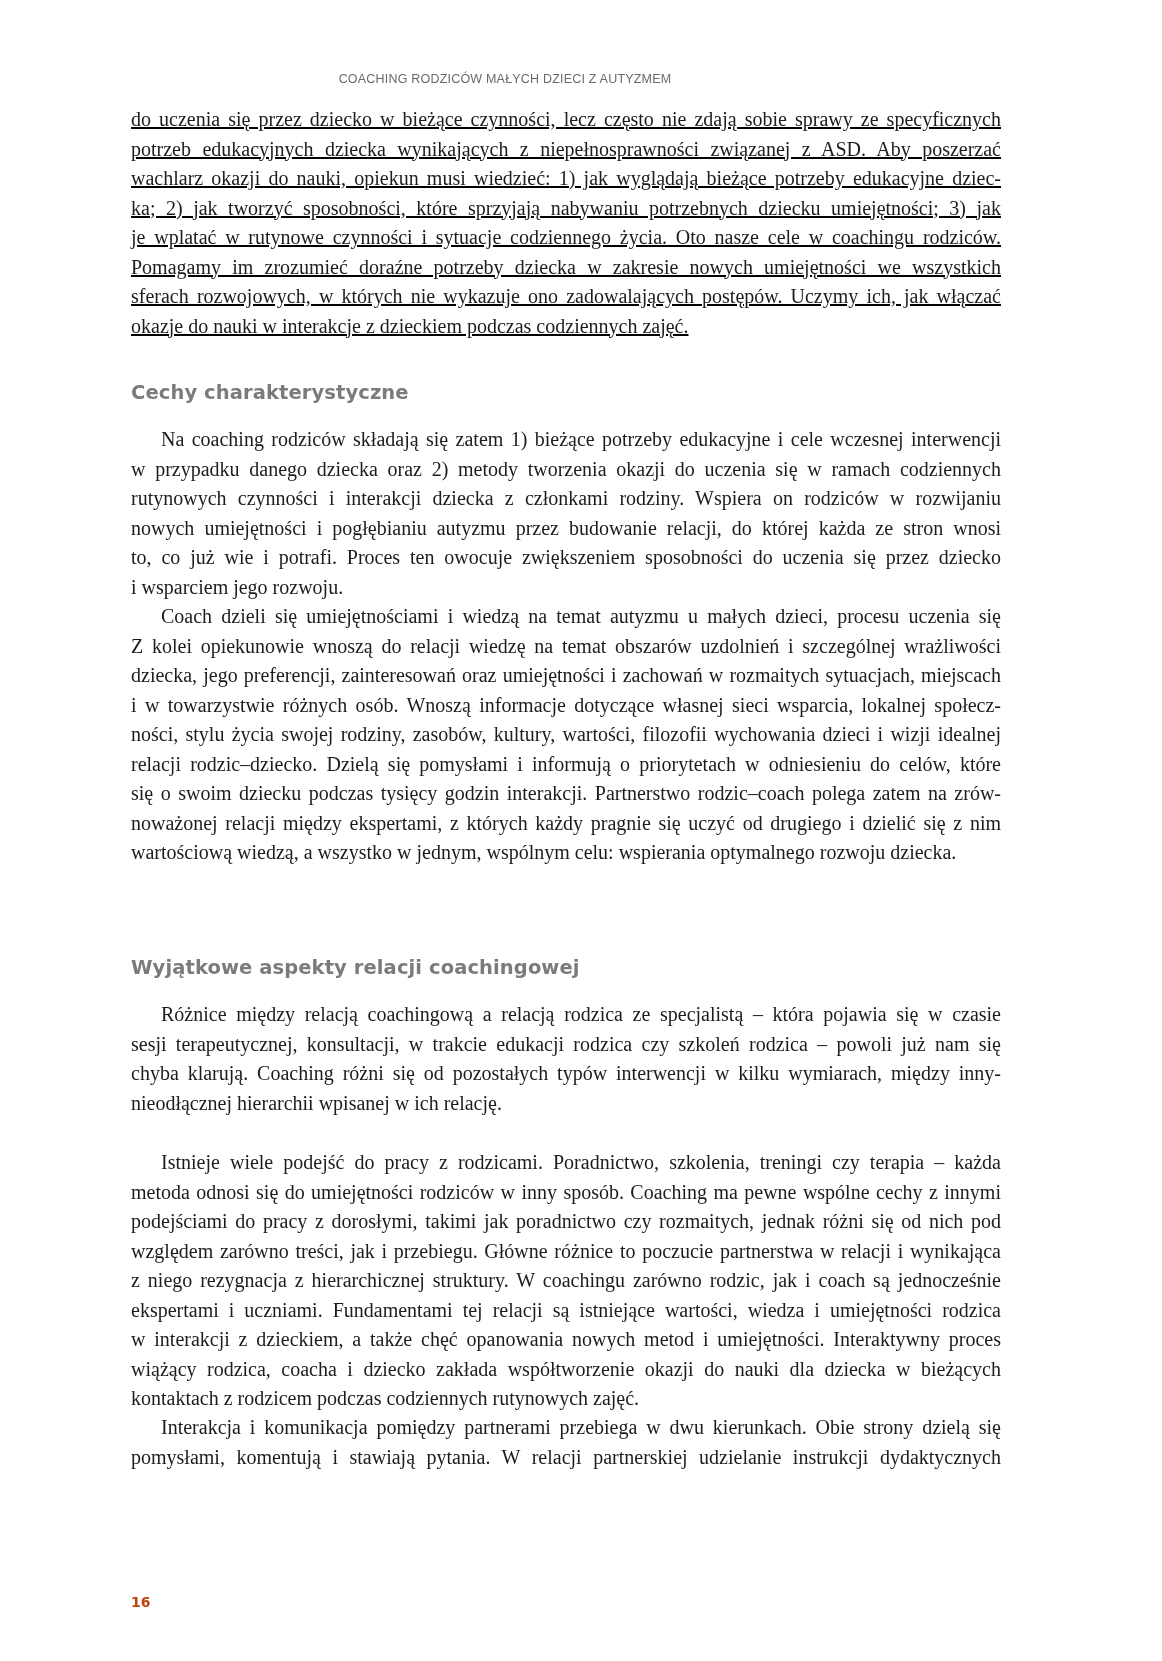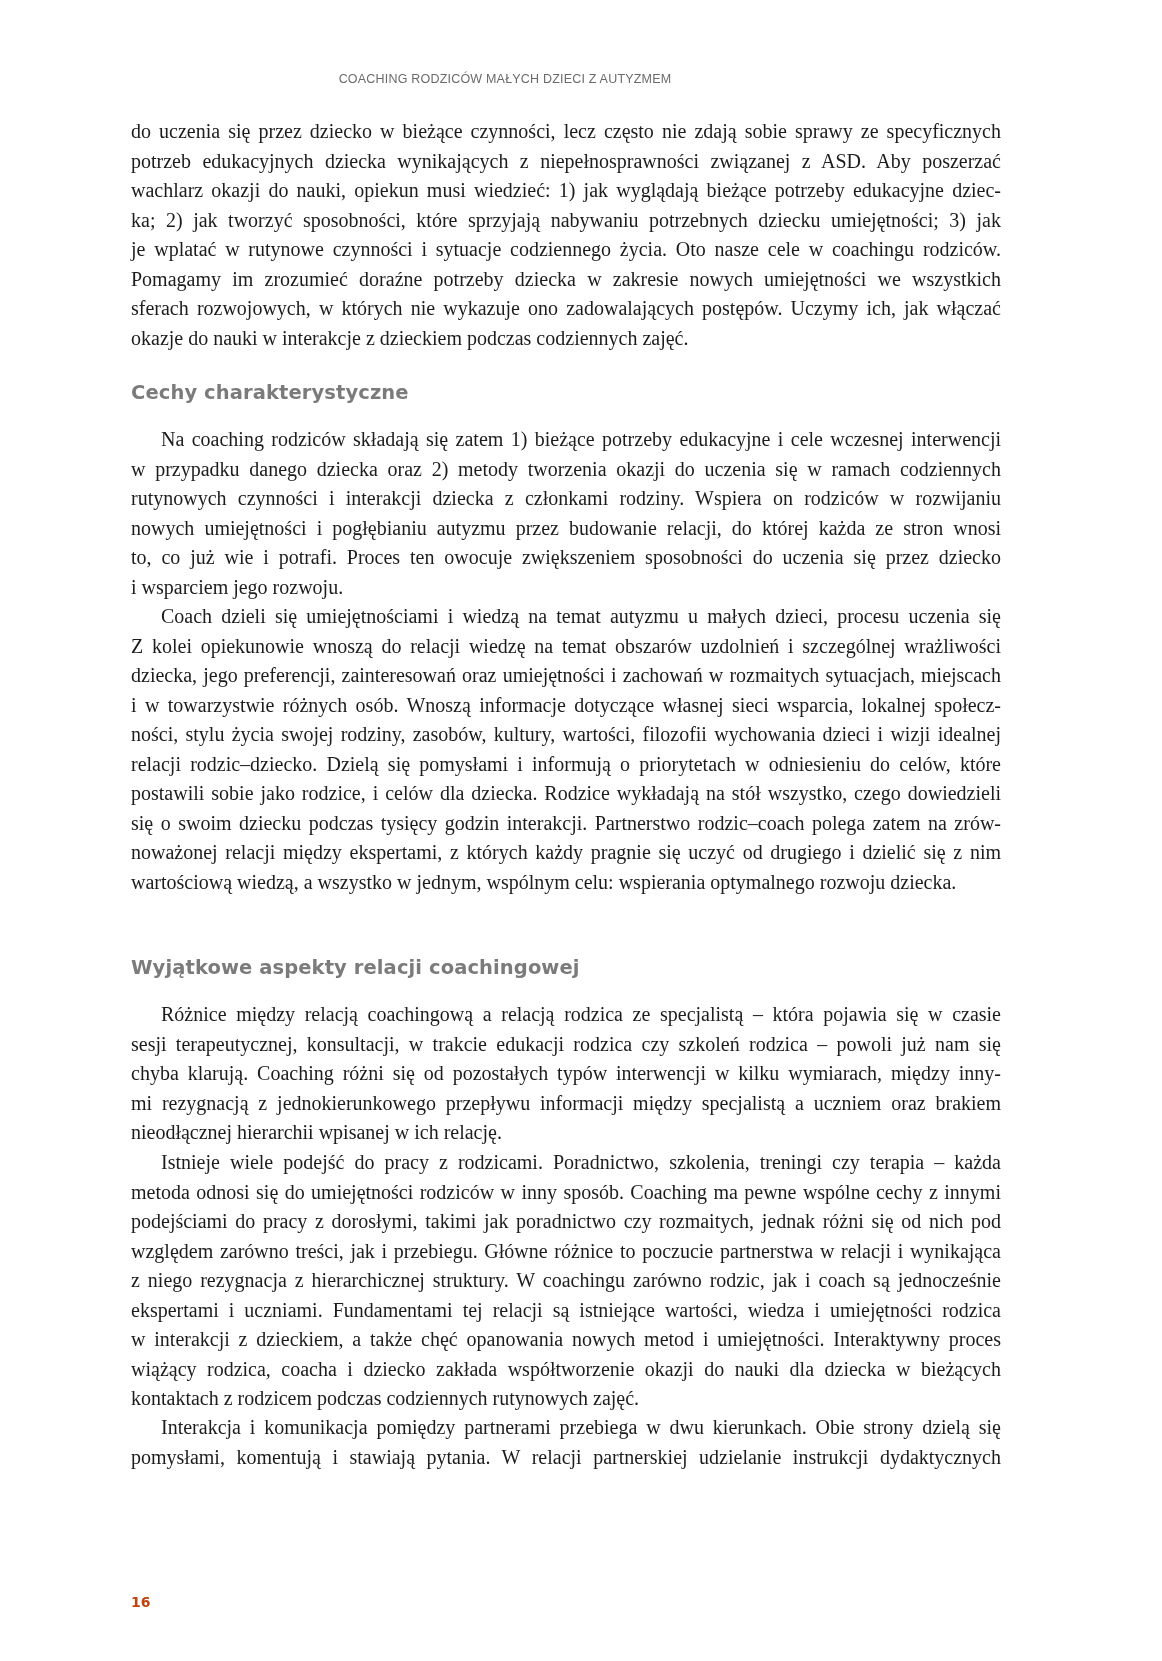--- a/index.html
+++ b/index.html
@@ -34,21 +34,21 @@
       font-weight: bold; font-size: 14px; color: #c2410c;
     }
   </style>
 </head>
 <body>
 
 <div class="page">
 
   <div class="running-head">Coaching rodziców małych dzieci z autyzmem</div>
 
-  <div class="body-block" style="top:117px;">
+  <div class="body-block" style="top:105px;text-decoration:underline;">
     <span class="line">do uczenia się przez dziecko w bieżące czynności, lecz często nie zdają sobie sprawy ze specyficznych</span>
     <span class="line">potrzeb edukacyjnych dziecka wynikających z niepełnosprawności związanej z ASD. Aby poszerzać</span>
     <span class="line">wachlarz okazji do nauki, opiekun musi wiedzieć: 1) jak wyglądają bieżące potrzeby edukacyjne dziec-</span>
     <span class="line">ka; 2) jak tworzyć sposobności, które sprzyjają nabywaniu potrzebnych dziecku umiejętności; 3) jak</span>
     <span class="line">je wplatać w rutynowe czynności i sytuacje codziennego życia. Oto nasze cele w coachingu rodziców.</span>
     <span class="line">Pomagamy im zrozumieć doraźne potrzeby dziecka w zakresie nowych umiejętności we wszystkich</span>
     <span class="line">sferach rozwojowych, w których nie wykazuje ono zadowalających postępów. Uczymy ich, jak włączać</span>
     <span class="line last">okazje do nauki w interakcje z dzieckiem podczas codziennych zajęć.</span>
   </div>
 
@@ -63,33 +63,31 @@
     <span class="line last">i wsparciem jego rozwoju.</span>
   </div>
 
   <div class="body-block" style="top:602px;">
     <span class="line indent">Coach dzieli się umiejętnościami i wiedzą na temat autyzmu u małych dzieci, procesu uczenia się</span>
     <span class="line">Z kolei opiekunowie wnoszą do relacji wiedzę na temat obszarów uzdolnień i szczególnej wrażliwości</span>
     <span class="line">dziecka, jego preferencji, zainteresowań oraz umiejętności i zachowań w rozmaitych sytuacjach, miejscach</span>
     <span class="line">i w towarzystwie różnych osób. Wnoszą informacje dotyczące własnej sieci wsparcia, lokalnej społecz-</span>
     <span class="line">ności, stylu życia swojej rodziny, zasobów, kultury, wartości, filozofii wychowania dzieci i wizji idealnej</span>
     <span class="line">relacji rodzic–dziecko. Dzielą się pomysłami i informują o priorytetach w odniesieniu do celów, które</span>
-    <span class="line">postawili sobie jako rodzice, i celów dla dziecka. Rodzice wykładają na stół wszystko, czego dowiedzieli</span>
     <span class="line">się o swoim dziecku podczas tysięcy godzin interakcji. Partnerstwo rodzic–coach polega zatem na zrów-</span>
     <span class="line">noważonej relacji między ekspertami, z których każdy pragnie się uczyć od drugiego i dzielić się z nim</span>
     <span class="line last">wartościową wiedzą, a wszystko w jednym, wspólnym celu: wspierania optymalnego rozwoju dziecka.</span>
   </div>
 
   <div class="heading" style="top:956px;">Wyjątkowe aspekty relacji coachingowej</div>
 
   <div class="body-block" style="top:1000px;">
     <span class="line indent">Różnice między relacją coachingową a relacją rodzica ze specjalistą – która pojawia się w czasie</span>
     <span class="line">sesji terapeutycznej, konsultacji, w trakcie edukacji rodzica czy szkoleń rodzica – powoli już nam się</span>
     <span class="line">chyba klarują. Coaching różni się od pozostałych typów interwencji w kilku wymiarach, między inny-</span>
-    <span class="line">mi rezygnacją z jednokierunkowego przepływu informacji między specjalistą a uczniem oraz brakiem</span>
     <span class="line last">nieodłącznej hierarchii wpisanej w ich relację.</span>
   </div>
 
   <div class="body-block" style="top:1148px;">
     <span class="line indent">Istnieje wiele podejść do pracy z rodzicami. Poradnictwo, szkolenia, treningi czy terapia – każda</span>
     <span class="line">metoda odnosi się do umiejętności rodziców w inny sposób. Coaching ma pewne wspólne cechy z innymi</span>
     <span class="line">podejściami do pracy z dorosłymi, takimi jak poradnictwo czy rozmaitych, jednak różni się od nich pod</span>
     <span class="line">względem zarówno treści, jak i przebiegu. Główne różnice to poczucie partnerstwa w relacji i wynikająca</span>
     <span class="line">z niego rezygnacja z hierarchicznej struktury. W coachingu zarówno rodzic, jak i coach są jednocześnie</span>
     <span class="line">ekspertami i uczniami. Fundamentami tej relacji są istniejące wartości, wiedza i umiejętności rodzica</span>

